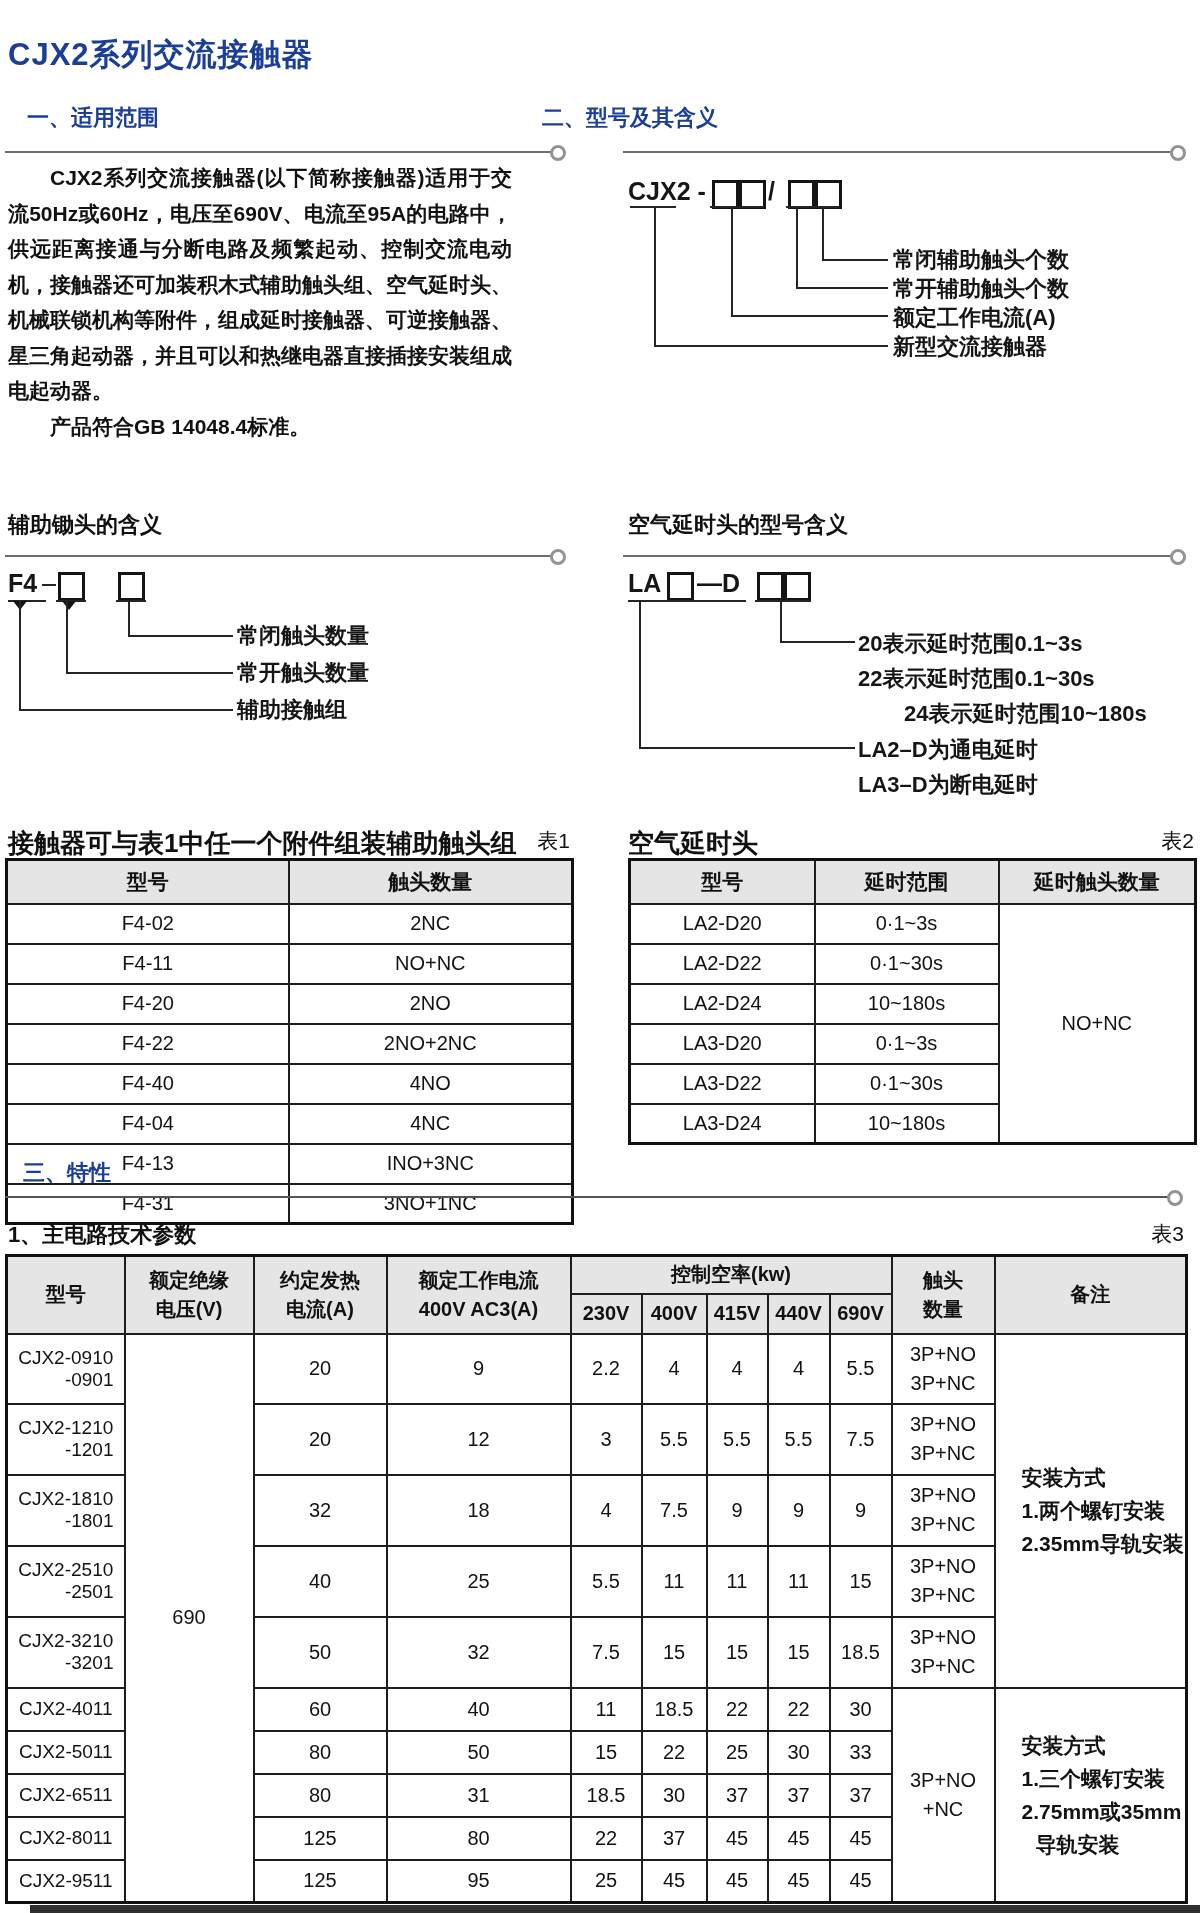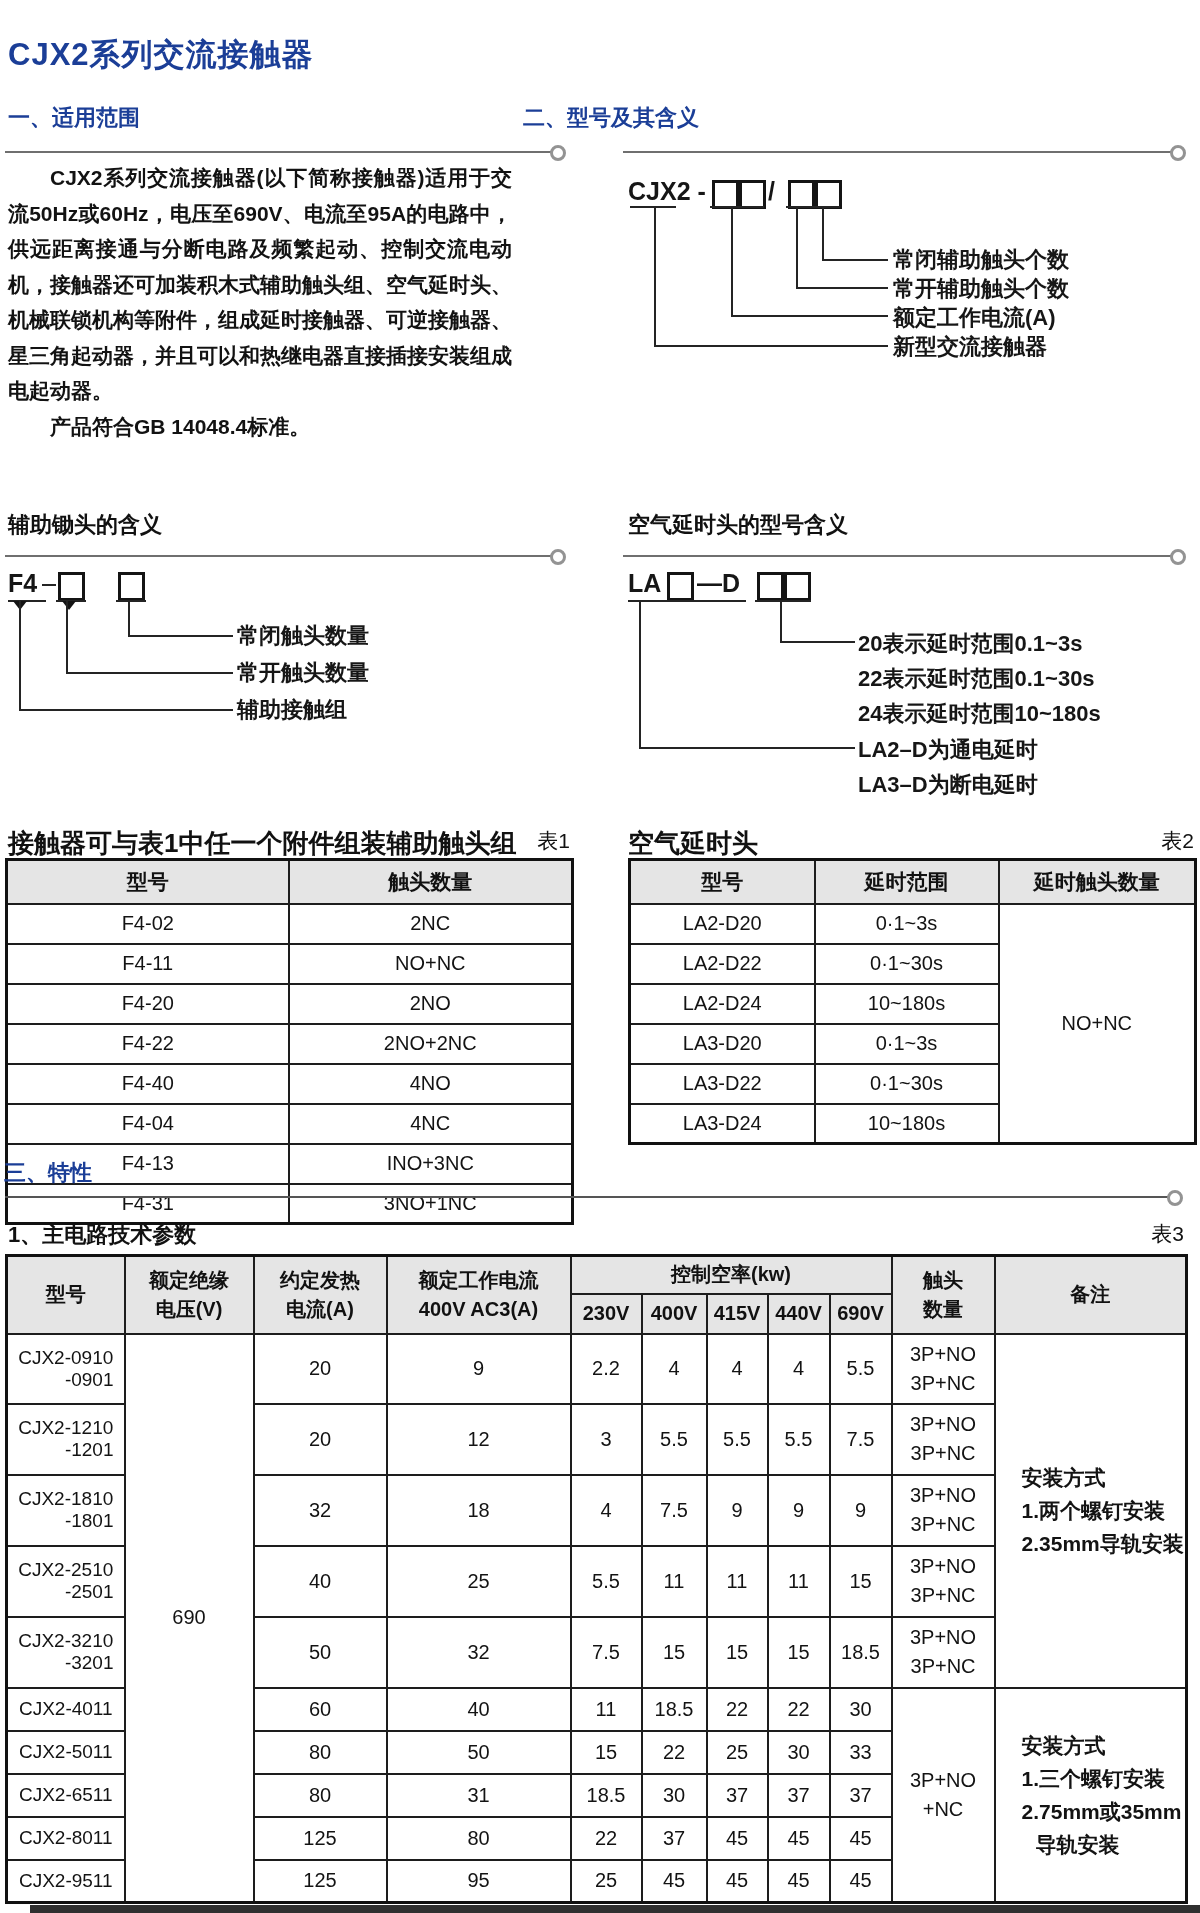--- a/index.html
+++ b/index.html
@@ -1,21 +1,21 @@
 <!DOCTYPE html>
 <html><head>
 <meta charset="utf-8">
 <style>
   html,body{margin:0;padding:0;background:#ffffff;}
   .page{position:relative;width:1200px;height:1913px;background:#fff;
         font-family:"Liberation Sans", sans-serif;color:#141414;overflow:hidden;}
   .abs{position:absolute;}
   .blue{color:#1b3e97;}
   .page-title{left:8px;top:34px;font-size:31px;font-weight:700;letter-spacing:1px;white-space:nowrap;}
-  .sec-head{font-size:22px;font-weight:700;white-space:nowrap;}
+  .sec-head{font-size:22px;font-weight:700;white-space:nowrap;margin-left:19px;}
   .sub-head{font-size:22px;font-weight:700;color:#111;white-space:nowrap;}
   .hr{position:absolute;height:2px;background:#6f6f6f;}
   .ring{position:absolute;width:10px;height:10px;border:3px solid #939393;border-radius:50%;background:#fff;}
   .para{left:8px;top:160px;width:504px;font-size:21px;line-height:35.5px;
         font-weight:600;color:#121212;text-align:justify;}
   .para p{margin:0;text-indent:2em;}
   
   .sq{position:absolute;width:21px;height:23px;border:3px solid #141414;background:#fff;}
   .vl{position:absolute;width:2px;background:#242424;}
   .hl{position:absolute;height:2px;background:#242424;}
@@ -125,21 +125,21 @@
   <div class="sq" style="left:784px;top:572px;"></div>
   <div class="hl" style="left:628px;top:600px;width:118px;"></div>
   <div class="hl" style="left:755px;top:600px;width:56px;"></div>
   <div class="vl" style="left:639px;top:601px;height:148px;"></div>
   <div class="vl" style="left:780px;top:601px;height:42px;"></div>
   <div class="hl" style="left:780px;top:641px;width:75px;"></div>
   <div class="hl" style="left:639px;top:747px;width:216px;"></div>
   <div id="la-labels">
       <div class="dlbl" style="left: 858px; top: 629px;">20表示延时范围0.1~3s</div>
       <div class="dlbl" style="left: 858px; top: 664px;">22表示延时范围0.1~30s</div>
-      <div class="dlbl" style="left: 858px; top: 699px;">24表示延时范围10~180s</div>
+      <div class="dlbl" style="left: 904px; top: 699px;">24表示延时范围10~180s</div>
       <div class="dlbl" style="left: 858px; top: 735px;">LA2–D为通电延时</div>
       <div class="dlbl" style="left: 858px; top: 770px;">LA3–D为断电延时</div>
     </div>
 
   <div class="ttl" style="left:8px;top:826px;">接触器可与表1中任一个附件组装辅助触头组</div>
   <div class="tag" style="left:470px;top:827px;width:100px;">表1</div>
   <table class="dtab t12" id="table1" style="left:5px;top:858px;width:566px;">
     <colgroup>
         <col style="width:282px">
         <col style="width:284px">

